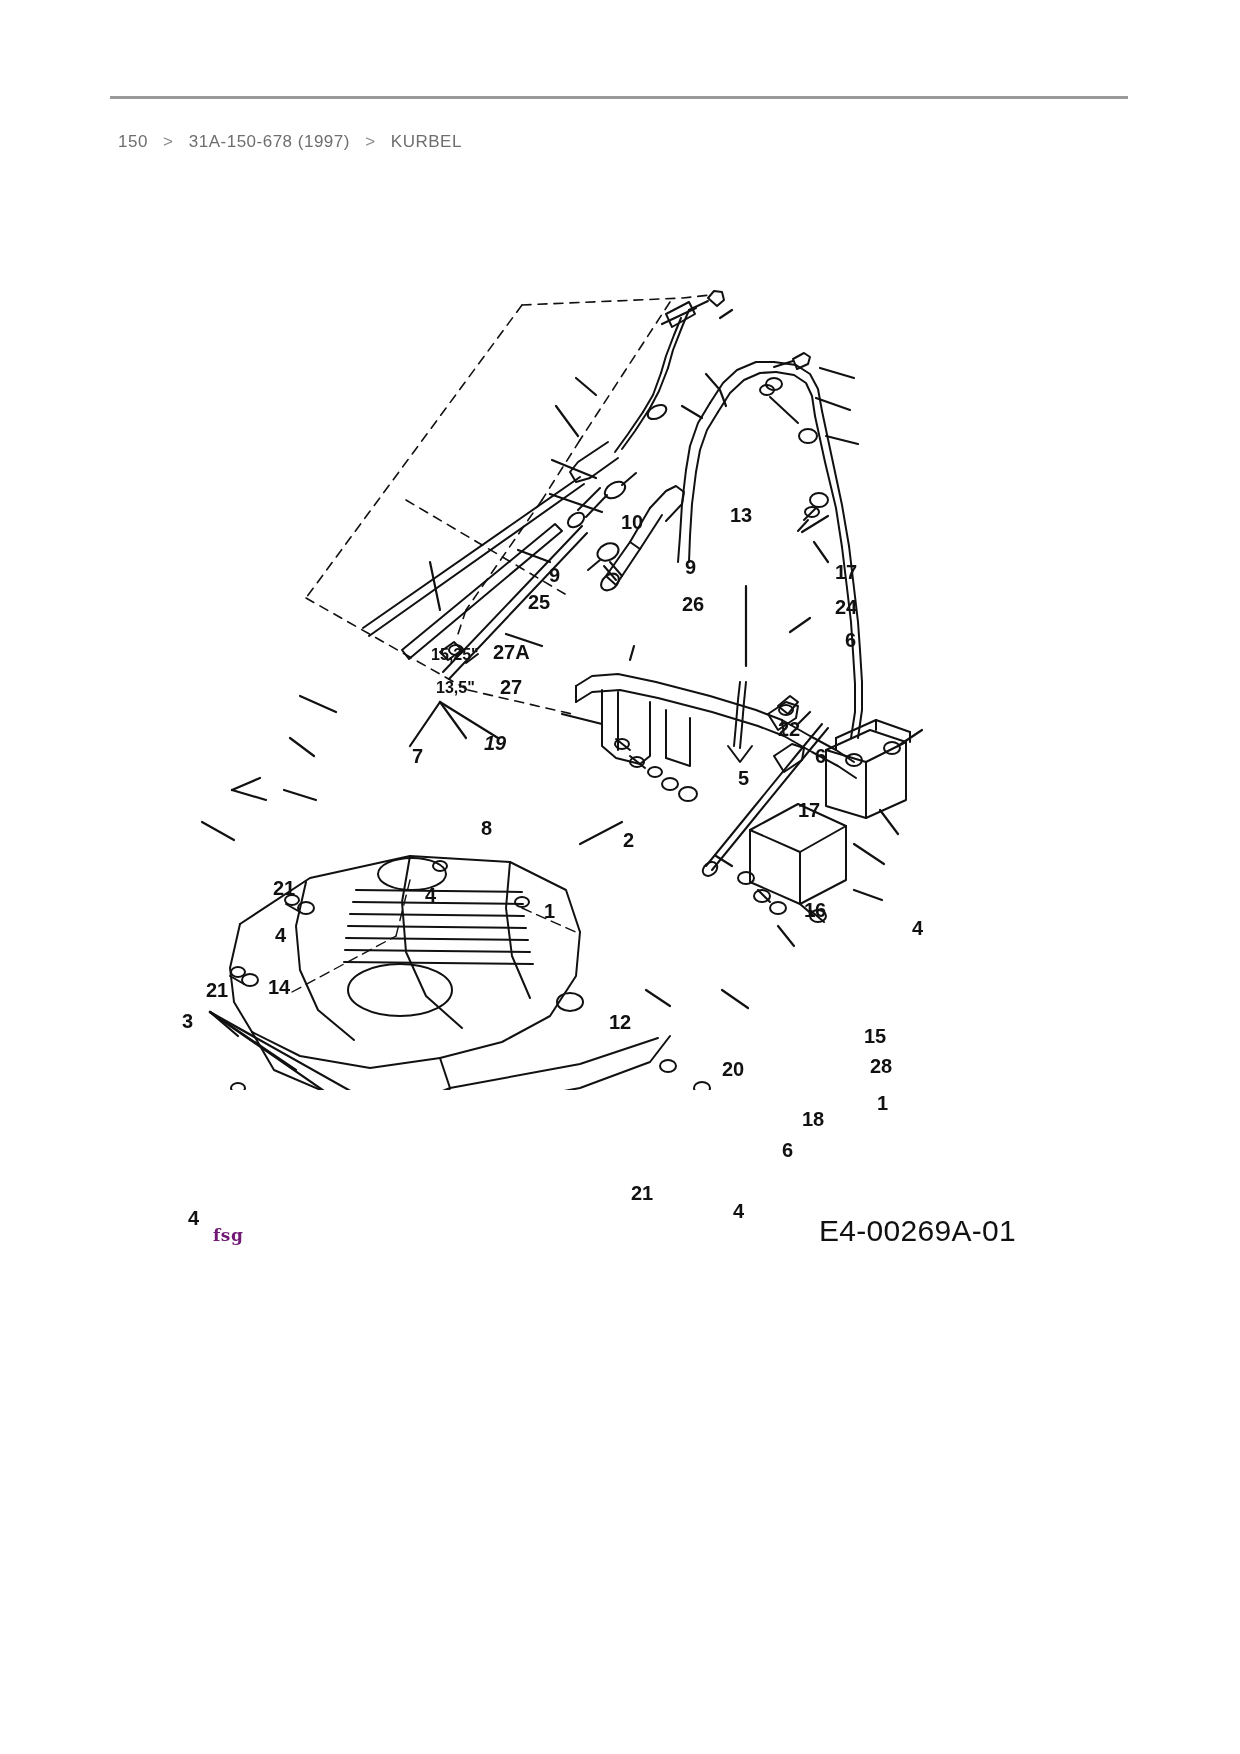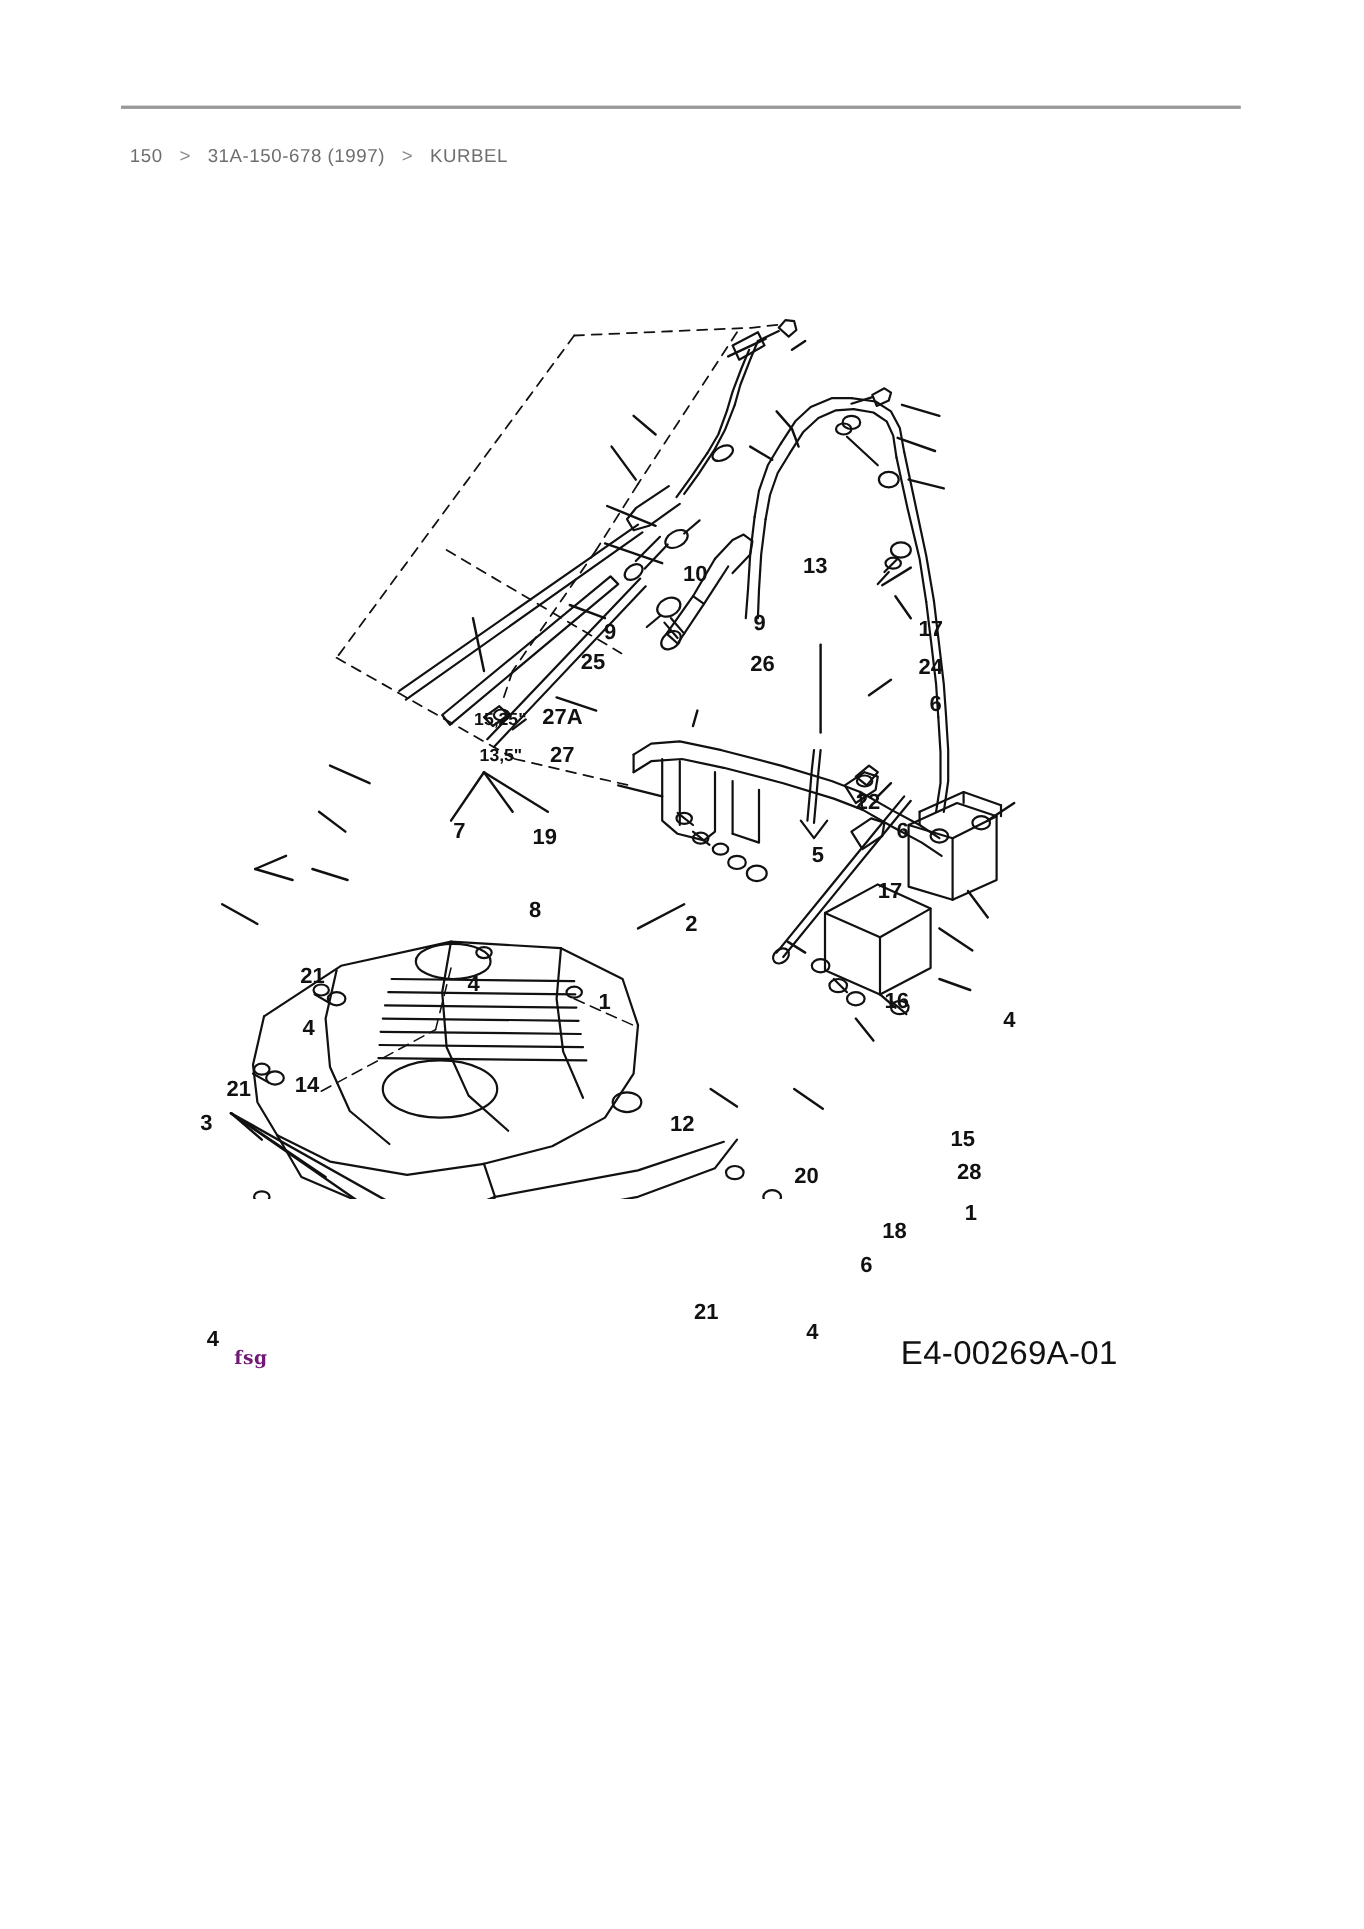--- a/index.html
+++ b/index.html
@@ -349,21 +349,21 @@
         <div class="callout" style="left: 725px; top: 372px;">17</div>
         <div class="callout" style="left: 418px; top: 402px;">25</div>
         <div class="callout" style="left: 545px; top: 404px; margin-left: 27px;">26</div>
         <div class="callout" style="left: 725px; top: 407px;">24</div>
         <div class="callout" style="left: 735px; top: 440px;">6</div>
         <div class="callout" style="left: 383px; top: 452px;">27A</div>
         <div class="callout small" style="left: 321px; top: 457px;">15,25"</div>
         <div class="callout" style="left: 390px; top: 487px;">27</div>
         <div class="callout small" style="left: 326px; top: 490px;">13,5"</div>
         <div class="callout" style="left: 668px; top: 529px;">22</div>
-        <div class="callout" style="left: 374px; top: 561px;">19</div>
+        <div class="callout" style="left: 374px; top: 543px; font-style: italic;">19</div>
         <div class="callout" style="left: 705px; top: 556px;">6</div>
         <div class="callout" style="left: 302px; top: 556px;">7</div>
         <div class="callout" style="left: 628px; top: 578px;">5</div>
         <div class="callout" style="left: 688px; top: 610px;">17</div>
         <div class="callout" style="left: 371px; top: 628px;">8</div>
         <div class="callout" style="left: 513px; top: 640px;">2</div>
         <div class="callout" style="left: 163px; top: 688px;">21</div>
         <div class="callout" style="left: 315px; top: 695px;">4</div>
         <div class="callout" style="left: 434px; top: 711px;">1</div>
         <div class="callout" style="left: 694px; top: 710px;">16</div>

